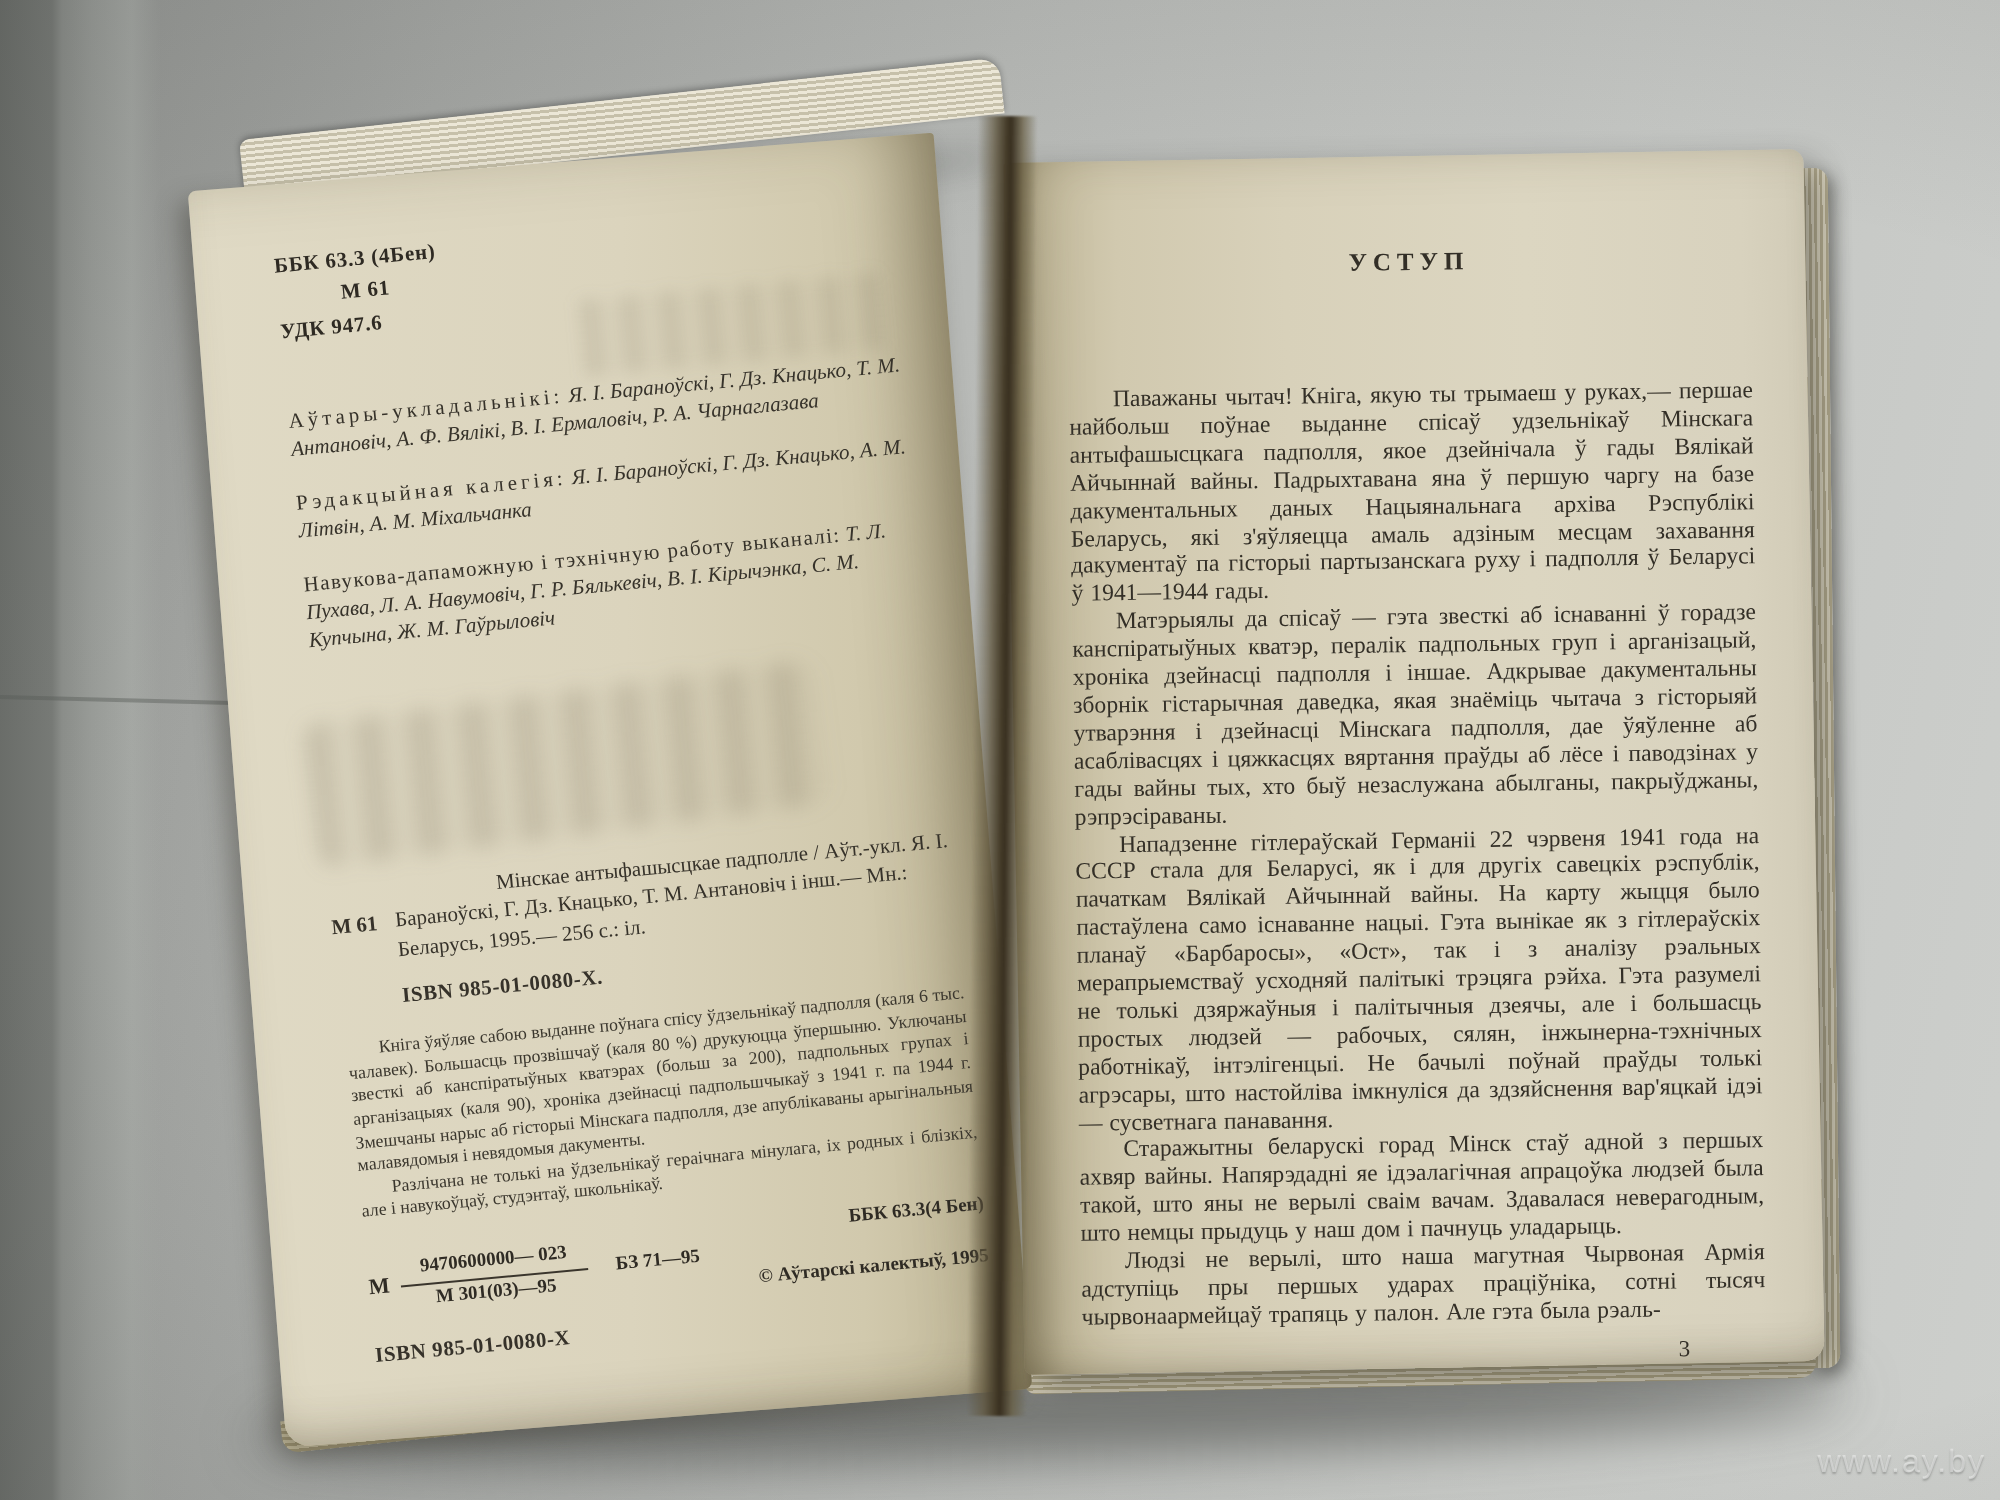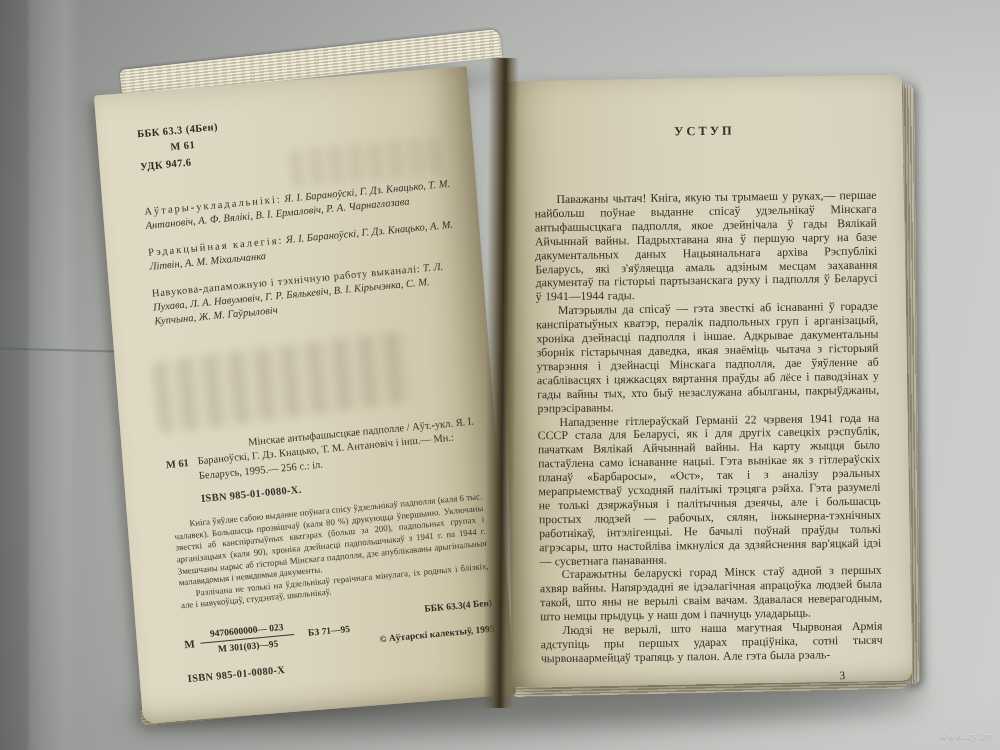--- a/index.html
+++ b/index.html
@@ -74,21 +74,21 @@
   .imprint-right{margin-left:auto;text-align:right;}
   .imprint-copy{font-weight:600;margin-top:13px;}
   .isbn-bottom{margin-top:9px;font-weight:700;font-size:10.5px;letter-spacing:0.3px;}
 
   .page-right-content{position:absolute;inset:0;padding:46px 28px 0 30px;color:#332f27;transform:rotate(0.2deg);}
   .heading{text-align:center;font-weight:700;letter-spacing:3px;font-size:12.5px;margin:0 0 52px 0;}
   .para{margin:0;font-size:11.8px;line-height:1.18;text-align:justify;text-indent:22px;word-spacing:0.5px;}
   .page-num{text-align:right;padding-right:38px;margin-top:7px;font-size:11.5px;}
 
   .watermark{position:absolute;right:7px;bottom:9px;z-index:10;
-    font-family:Liberation Serif, serif;font-size:10px;letter-spacing:1px;
+    font-family:Liberation Sans, sans-serif;font-size:16px;letter-spacing:1px;
     color:rgba(255,255,255,0.42);text-shadow:0 1px 1px rgba(96,98,95,0.4);}
 </style>
 </head>
 <body>
 
 <div class="scene">
   <div class="wall-stripe"></div>
   <div class="wall-crack"></div>
 
   <div class="ground-shadow"></div>

